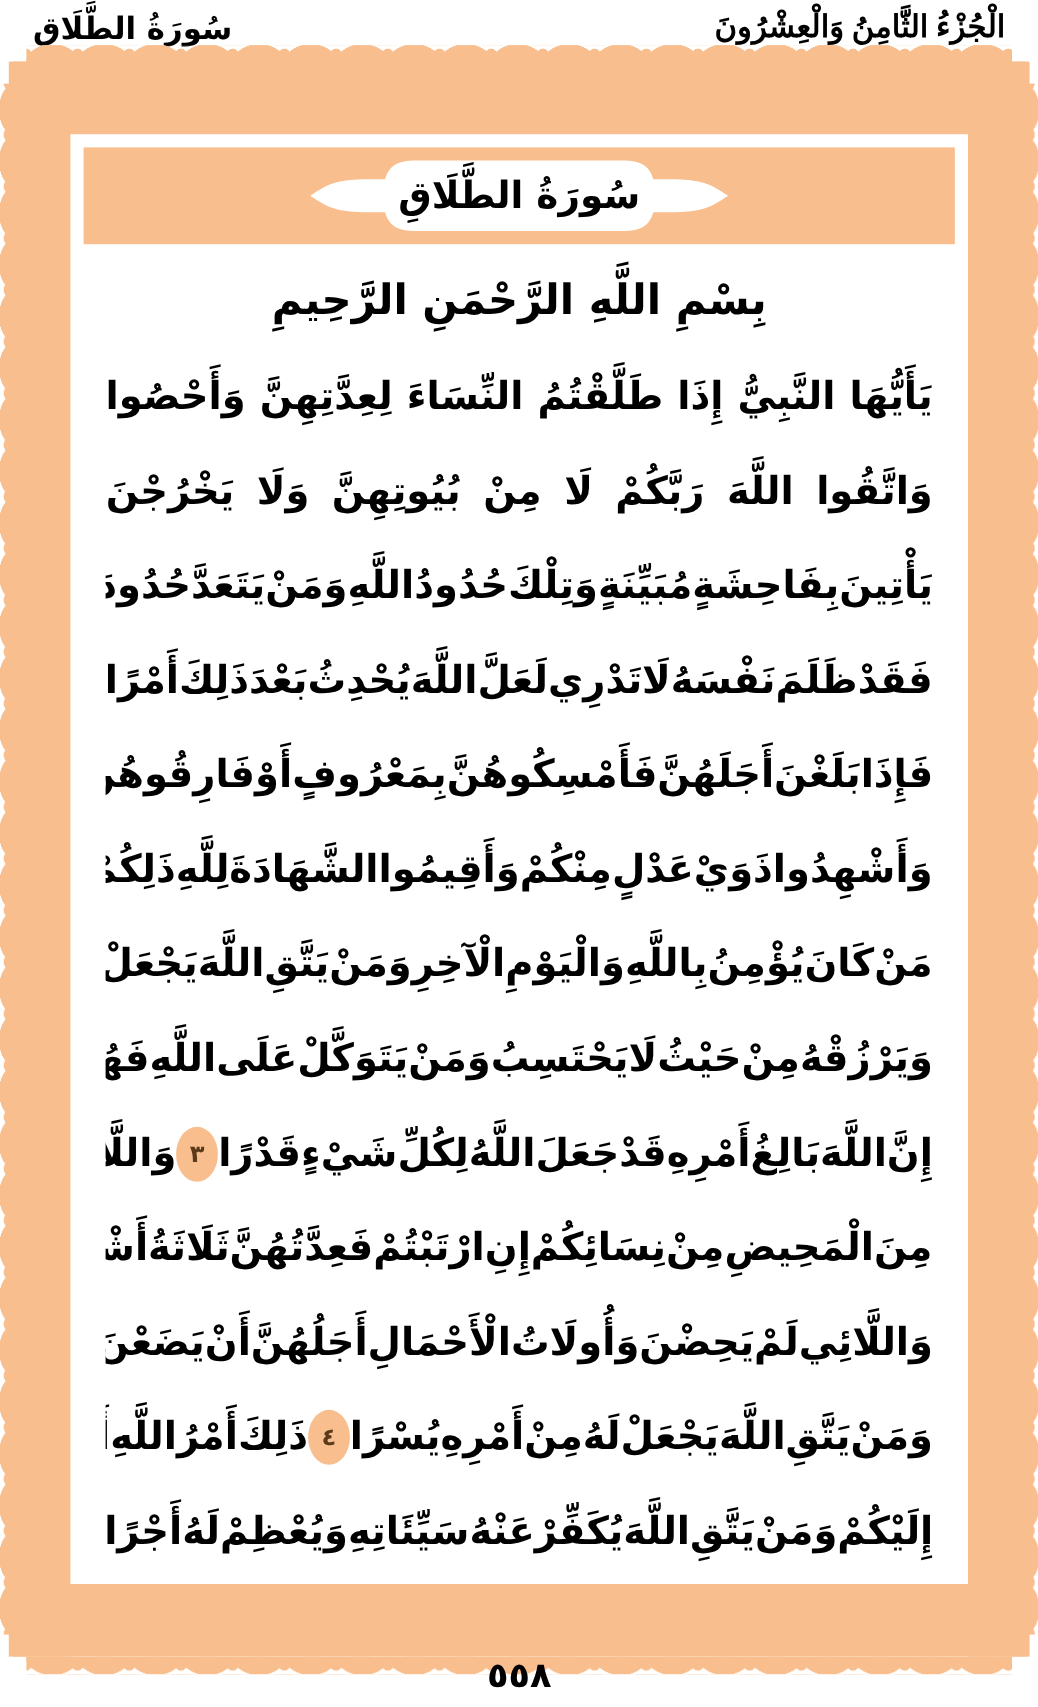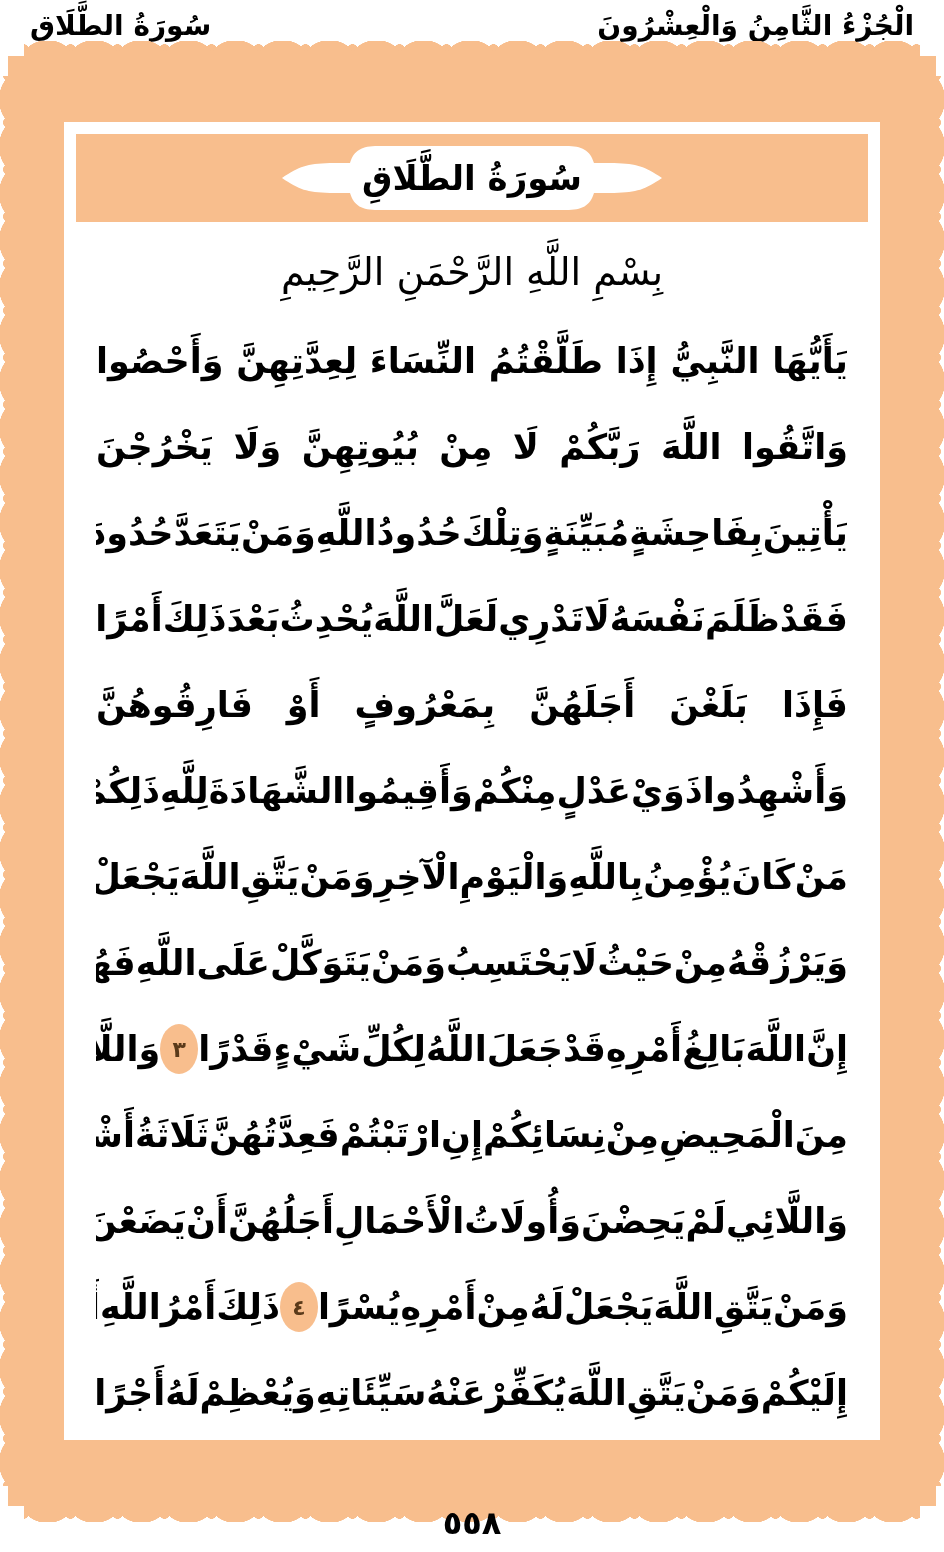--- a/index.html
+++ b/index.html
@@ -16,21 +16,21 @@
     color:var(--ink);
     overflow:hidden;
   }
   
   .running-head{
     position:absolute;top:4px;
     font-size:28px;font-weight:bold;line-height:1.6;
     white-space:nowrap;
   }
   .head-left{left:30px;}
-  .head-right{right:30px;}
+  .head-right{right:30px;font-family:Liberation Serif, serif;}
   
   .band{position:absolute;background:var(--orange);}
   .band-top{left:8px;right:8px;top:56px;height:66px;}
   .band-bottom{left:8px;right:8px;top:1440px;height:66px;}
   .band-left{left:12px;top:56px;width:52px;height:1450px;}
   .band-right{right:12px;top:56px;width:52px;height:1450px;}
   .scallop{position:absolute;background-repeat:repeat-x;}
   .scallop-top{
     left:24px;right:24px;top:41px;height:16px;
     background-image:
@@ -72,21 +72,21 @@
   }
   .cartouche{position:absolute;left:50%;top:50%;transform:translate(-50%,-50%);}
   .surah-title{
     position:relative;z-index:2;
     font-size:34px;font-weight:bold;white-space:nowrap;
   }
   
   .bismillah{
     position:absolute;left:96px;right:96px;top:228px;height:88px;
     display:flex;align-items:center;justify-content:center;
-    font-size:38px;font-weight:normal;white-space:nowrap;
+    font-size:38px;font-weight:bold;white-space:nowrap;
   }
   .quran-text{
     position:absolute;left:96px;right:96px;top:318px;height:1118px;
     direction:rtl;
   }
   .line{
     height:86px;
     display:flex;align-items:center;justify-content:space-between;
     direction:rtl;
     font-size:35px;font-weight:bold;
@@ -184,20 +184,21 @@
         <span class="word">اللَّهَ</span>
         <span class="word">يُحْدِثُ</span>
         <span class="word">بَعْدَ</span>
         <span class="word">ذَلِكَ</span>
         <span class="word">أَمْرًا</span>
       </div>
       <div class="line">
         <span class="word">فَإِذَا</span>
         <span class="word">بَلَغْنَ</span>
         <span class="word">أَجَلَهُنَّ</span>
+        <span class="word">فَأَمْسِكُوهُنَّ</span>
         <span class="word">بِمَعْرُوفٍ</span>
         <span class="word">أَوْ</span>
         <span class="word">فَارِقُوهُنَّ</span>
       </div>
       <div class="line">
         <span class="word">وَأَشْهِدُوا</span>
         <span class="word">ذَوَيْ</span>
         <span class="word">عَدْلٍ</span>
         <span class="word">مِنْكُمْ</span>
         <span class="word">وَأَقِيمُوا</span>

